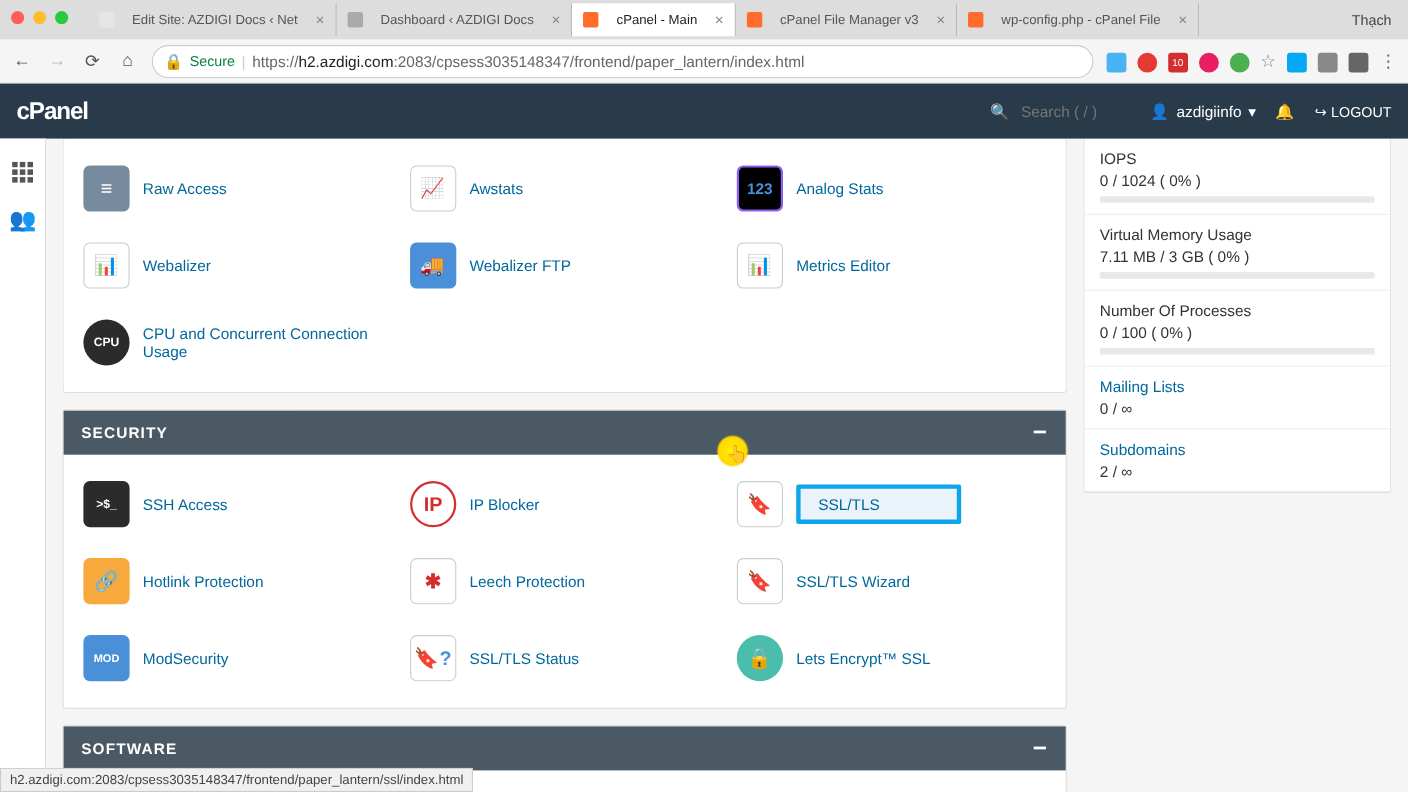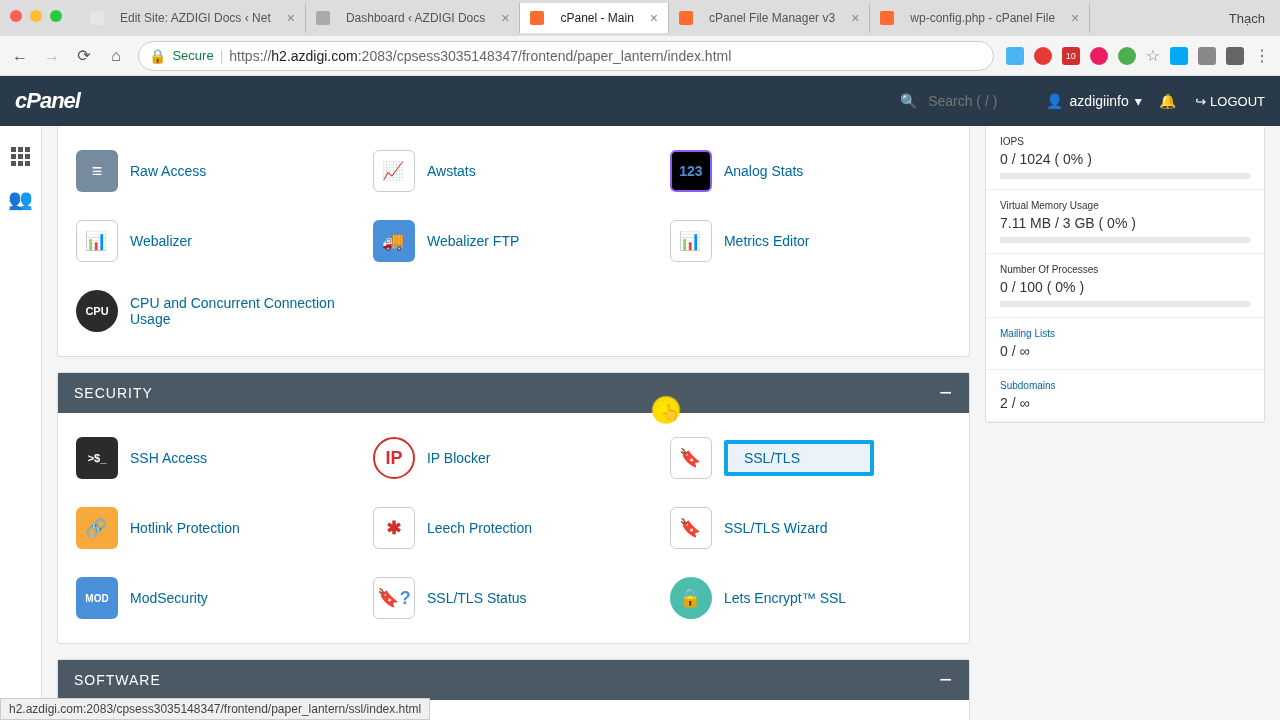--- a/index.html
+++ b/index.html
@@ -17,42 +17,42 @@
 .browser-user{margin-left:auto;padding:0 15px;color:#444;font-size:13px}
 .addr-bar{display:flex;align-items:center;height:40px;padding:0 10px;gap:12px;background:#f5f5f5;border-bottom:1px solid #ddd}
 .nav-btn{width:20px;height:20px;display:flex;align-items:center;justify-content:center;cursor:pointer;color:#555}
 .url-box{flex:1;display:flex;align-items:center;background:#fff;border:1px solid #ccc;border-radius:18px;height:30px;padding:0 10px;font-size:14px;gap:6px}
 .secure{color:#0b8043;font-size:13px}
 .url-text{color:#666;flex:1;overflow:hidden;white-space:nowrap}
 .url-host{color:#222}
 .ext-icons{display:flex;gap:10px;align-items:flex-end}
 .ext-icon{width:18px;height:18px;border-radius:3px}
 .cpanel-header{background:#293a4a;height:50px;display:flex;align-items:center;padding:0 15px;color:#fff}
-.cpanel-logo{font-size:22px;font-style:italic;font-weight:bold;letter-spacing:-1px}
+.cpanel-logo{font-size:22px;font-weight:bold;letter-spacing:-1px}
 .cpanel-header-right{margin-left:auto;display:flex;align-items:center;gap:18px;font-size:14px}
 .search-area{display:flex;align-items:center;gap:10px;color:#aaa}
 .search-input{background:transparent;border:none;color:#aaa;font-size:14px;width:100px}
 .user-menu{display:flex;align-items:center;gap:6px;cursor:pointer}
 .logout-btn{display:flex;align-items:center;gap:4px;cursor:pointer;font-size:13px}
 .main-wrap{display:flex;height:594px}
 .sidebar-nav{width:42px;background:#fff;border-right:1px solid #ddd;padding-top:10px}
 .sidebar-btn{width:42px;height:42px;display:flex;align-items:center;justify-content:center;cursor:pointer;color:#555}
 .content-area{flex:1;display:flex;padding:0 15px;gap:15px;overflow-y:auto}
 .main-col{flex:1}
 .side-col{width:280px}
 .panel{background:#fff;border:1px solid #ddd;border-radius:3px;margin-bottom:15px}
-.panel-header{background:#4a5964;color:#fff;padding:12px 16px;font-size:14px;font-weight:400;letter-spacing:1px;display:flex;justify-content:space-between;align-items:center}
+.panel-header{background:#4a5964;color:#fff;padding:12px 16px;font-size:14px;font-weight:700;letter-spacing:1px;display:flex;justify-content:space-between;align-items:center}
 .collapse-btn{font-size:22px;cursor:pointer;line-height:14px}
 .panel-body{display:flex;flex-wrap:wrap;padding:10px}
 .app-item{width:33.33%;display:flex;align-items:center;gap:12px;padding:14px 8px;cursor:pointer}
 .app-icon{width:42px;height:42px;border-radius:6px;display:flex;align-items:center;justify-content:center;flex-shrink:0;font-size:18px;font-weight:bold;color:#fff}
 .app-label{color:#01689c;font-size:14px}
 .app-item.highlighted .app-label{border:4px solid #0ea5e9;background:#eaf2fa;padding:6px 70px 6px 16px;border-radius:2px}
 .stat-row{padding:10px 14px;border-bottom:1px solid #eee}
-.stat-label{font-size:10px;color:#333;margin-bottom:4px}
+.stat-label{font-size:14px;color:#333;margin-bottom:4px}
 .stat-value{font-size:14px;color:#333}
 .stat-link{color:#01689c}
 .stat-bar{height:6px;background:#e8e8e8;margin-top:6px;border-radius:2px}
 .cursor-highlight{position:absolute;width:30px;height:30px;border-radius:50%;background:radial-gradient(circle,#fff200 0%,#ffd700 60%,transparent 70%);left:651px;top:395px;z-index:200;pointer-events:none}
 .cursor-hand{position:absolute;left:660px;top:403px;z-index:201;font-size:16px}
 .status-bar{position:absolute;bottom:0;left:0;background:#f0f0f0;border:1px solid #ccc;padding:3px 8px;font-size:12px;color:#444;z-index:50}
 .metrics-items{background:#fff;border:1px solid #ddd;border-radius:3px;border-top:none;margin-bottom:15px;display:flex;flex-wrap:wrap;padding:10px}
 .ico-log{background:#768b9e}
 .ico-chart{background:#fff;border:1px solid #ccc;color:#ff6b35}
 .ico-analog{background:#000000;border:2px solid #8b5cf6;color:#4a90d9;font-size:14px}

